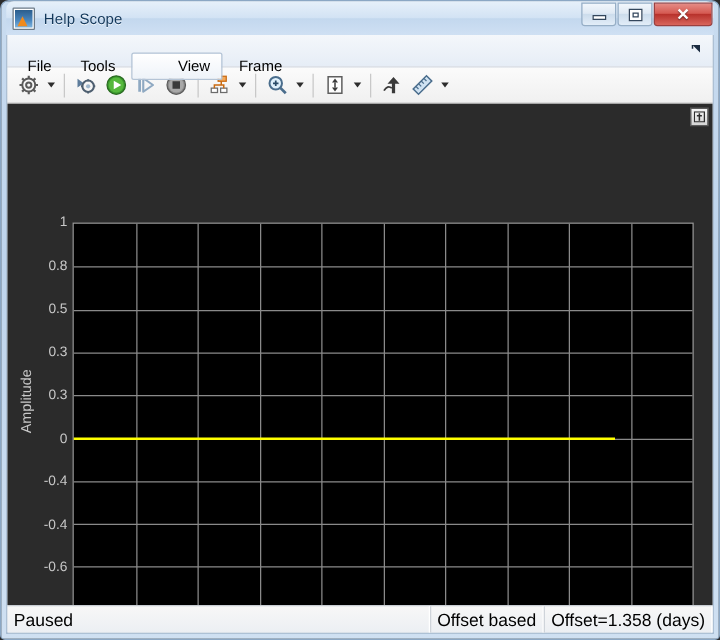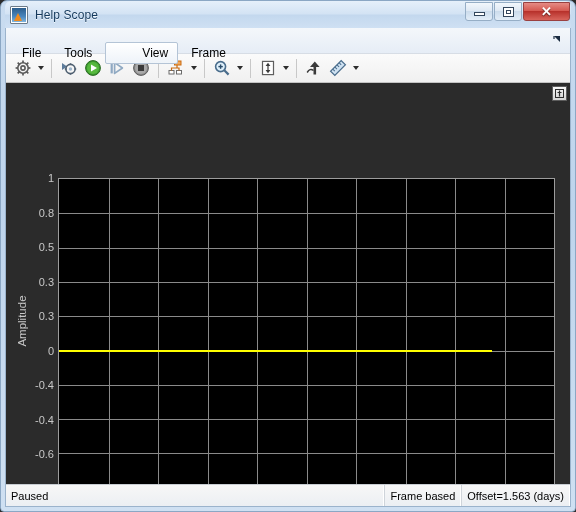--- a/index.html
+++ b/index.html
@@ -278,21 +278,21 @@
   }
 
   
   .statusbar {
     height: 21px;
     background: linear-gradient(to bottom, #f7f7f7 0%, #eceff3 100%);
     border-top: 1px solid #c8cdd3;
     display: flex;
     align-items: stretch;
     flex: 0 0 auto;
-    font-size: 11px;
+    font-size: 14px;
     color: #000;
   }
   .st-cell {
     display: flex;
     align-items: center;
     padding: 0 5px;
     border-left: 1px solid #cfd4da;
     border-right: 1px solid #ffffff;
     white-space: nowrap;
   }
@@ -512,18 +512,18 @@
         <div class="grid-h" style="top:80%"></div>
 
         <div class="trace" id="trace-1" style="left: 0%; width: 87.5%; top: calc(50% - 1px); background: rgb(255, 255, 0);"></div>
       </div>
 
       <div class="ylabel">Amplitude</div>
     </div>
 
     <div class="statusbar">
       <div class="st-cell st-grow">Paused</div>
-      <div class="st-cell">Frame based</div>
-      <div class="st-cell">Offset=1.563 (days)</div>
+      <div class="st-cell">Offset based</div>
+      <div class="st-cell">Offset=1.358 (days)</div>
     </div>
 
   </div>
 </div>
 
 </body></html>

